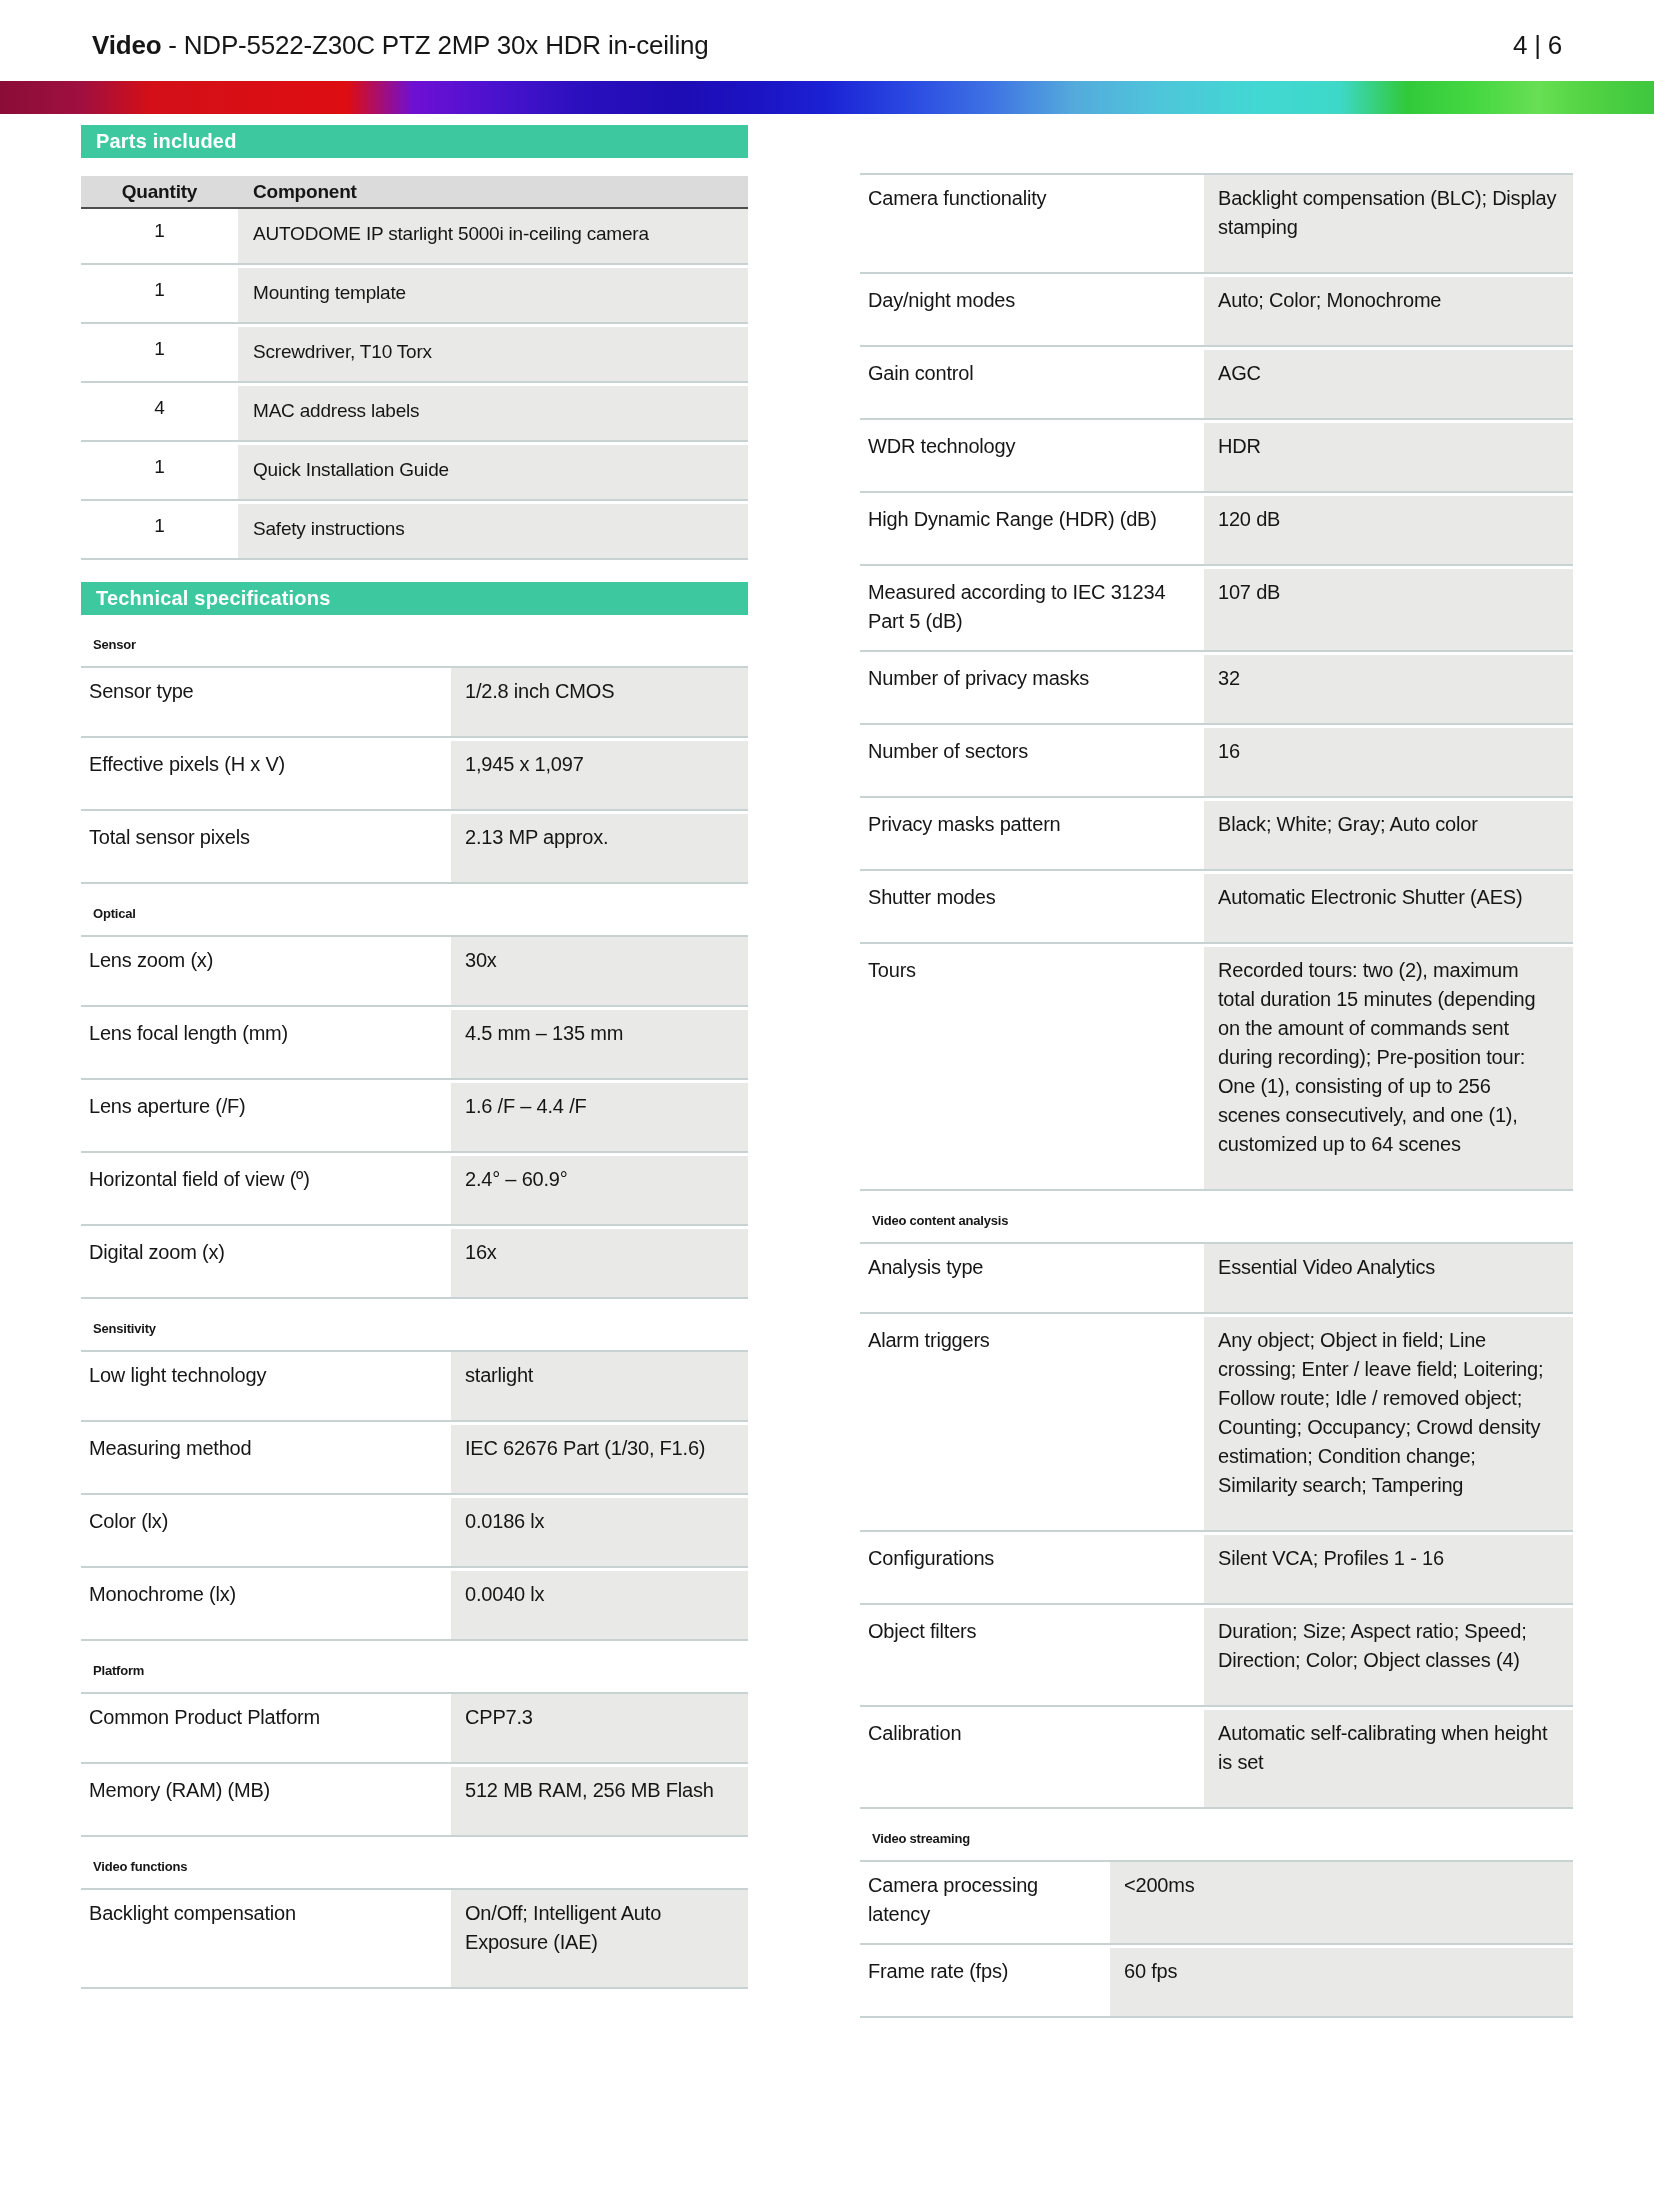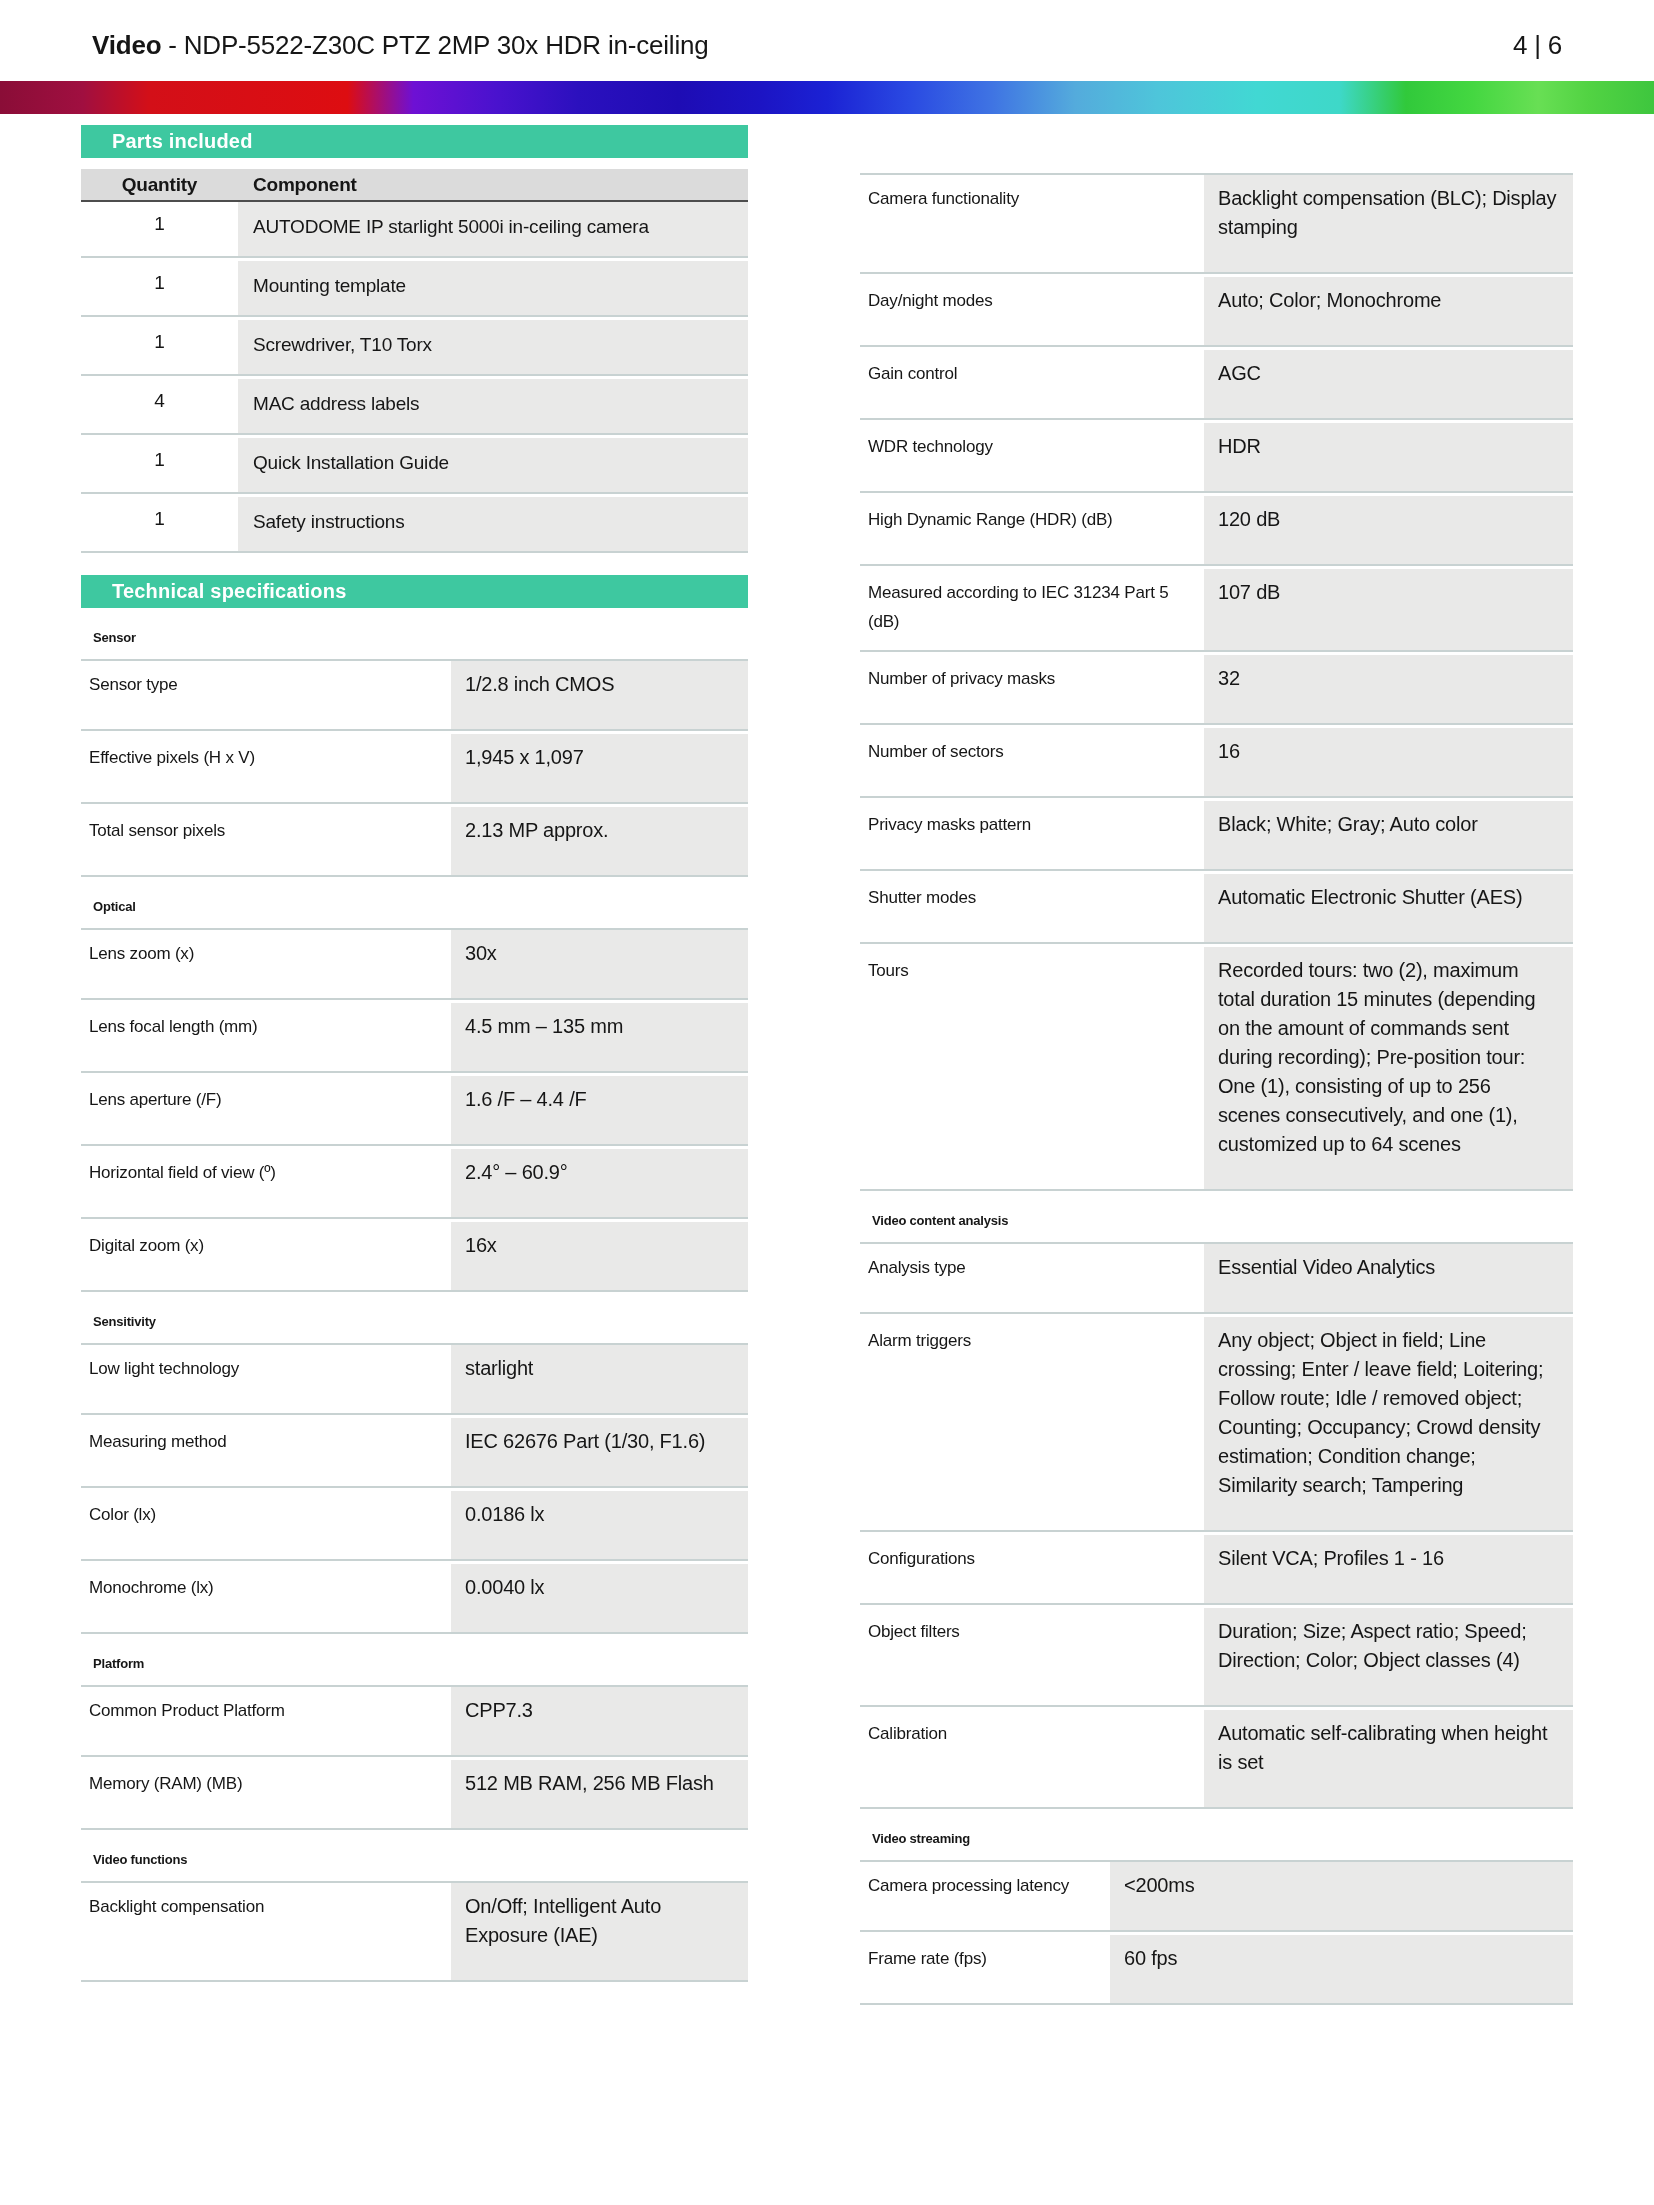--- a/index.html
+++ b/index.html
@@ -44,22 +44,22 @@
     display:flex;justify-content:space-between;
     padding:11px 81px 0 81px;
   }
   .col-left{width:667px;flex:none;}
   .col-right{width:713px;flex:none;margin-top:48px;}
   
   .banner{
     background:var(--accent);
     color:#ffffff;font-weight:bold;font-size:20px;
     height:33px;display:flex;align-items:center;
-    padding-left:31px;letter-spacing:0.2px;
-    margin-bottom:11px;
+    padding-left:15px;letter-spacing:0.2px;
+    margin-bottom:18px;
   }
   
   .parts-hdr{
     display:flex;background:var(--cellhdr);
     border-bottom:2px solid var(--darkline);
     font-weight:bold;font-size:19px;
     padding:5px 0 4px 0;
   }
   .parts-hdr .qc{width:157px;text-align:center;}
   .parts-hdr .cc{padding-left:15px;}
@@ -84,21 +84,21 @@
   }
   .spec-table{border-top:2px solid var(--line);}
   .spec-row{
     display:flex;
     border-bottom:2px solid var(--line);
     margin-bottom:3px;
   }
   .spec-row .lbl{
     flex:none;background:#ffffff;
     padding:9px 24px 14px 8px;
-    font-size:17px;line-height:29px;
+    font-size:20px;line-height:29px;
   }
   .spec-row .val{
     flex:1;background:var(--cell);
     padding:9px 16px 30px 14px;
     font-size:20px;line-height:29px;
   }
   .col-left  .spec-row .lbl{width:370px;}
   .col-right .spec-row .lbl{width:344px;}
   .col-right .sec-narrow .spec-row .lbl{width:250px;}
 </style>

